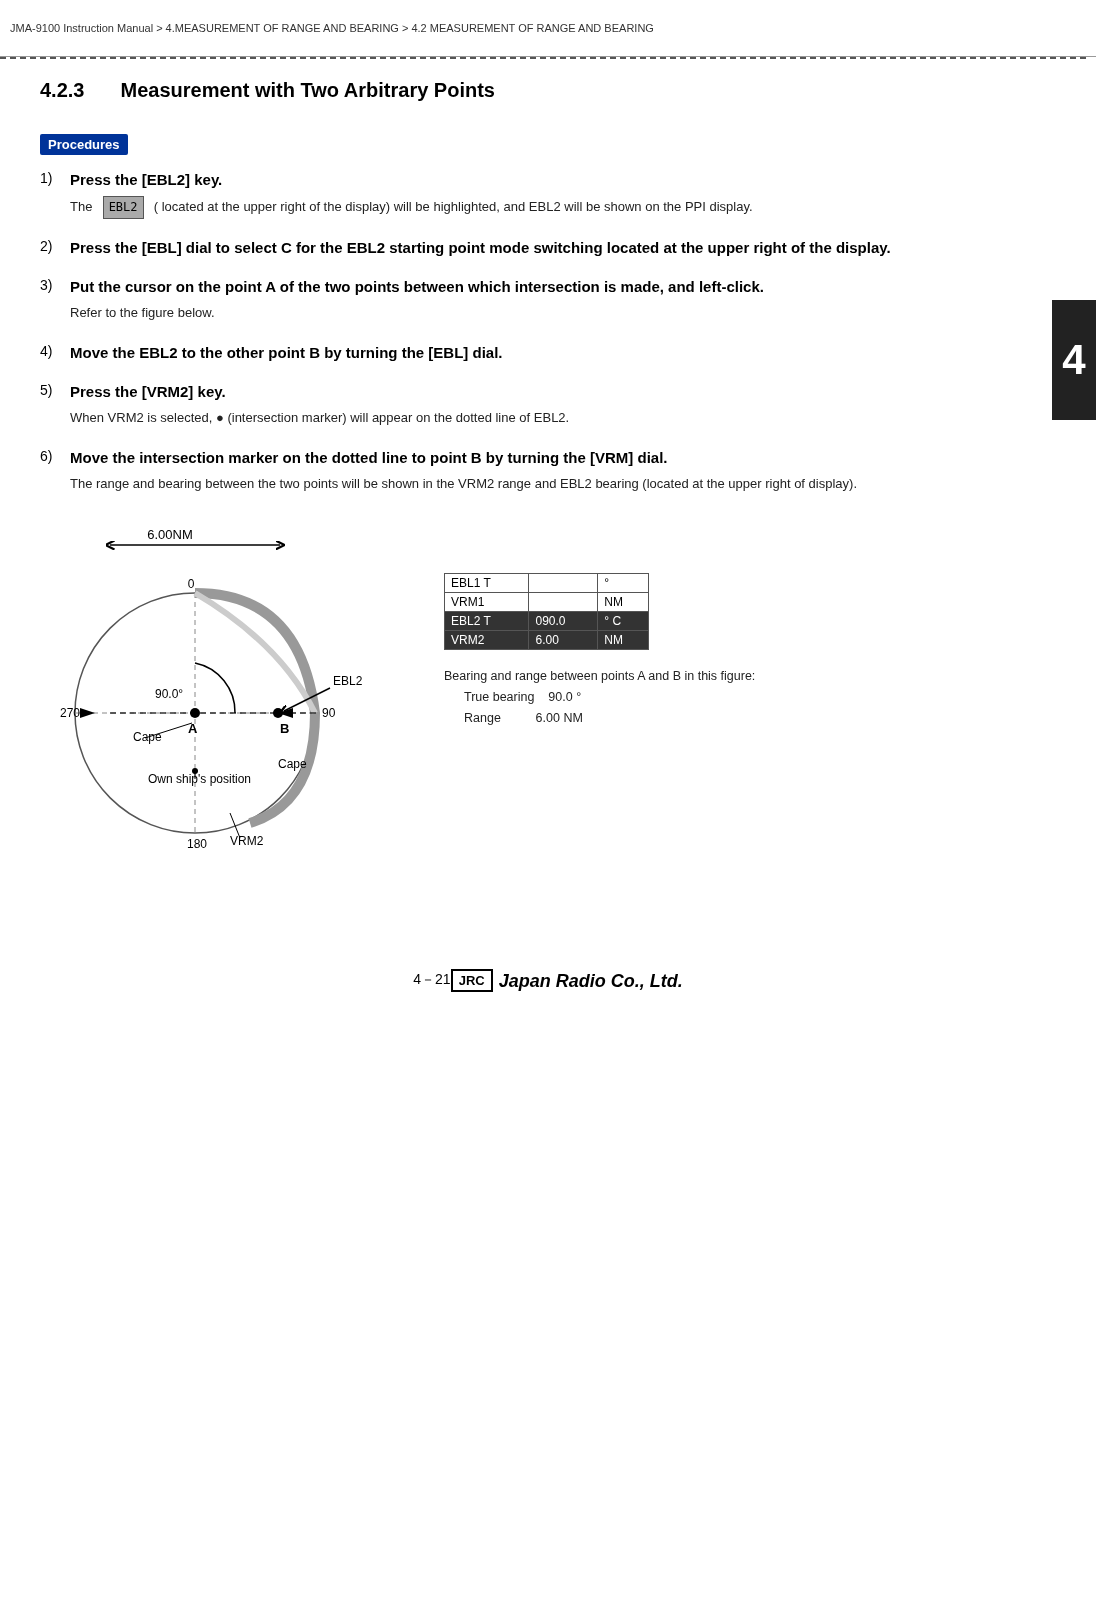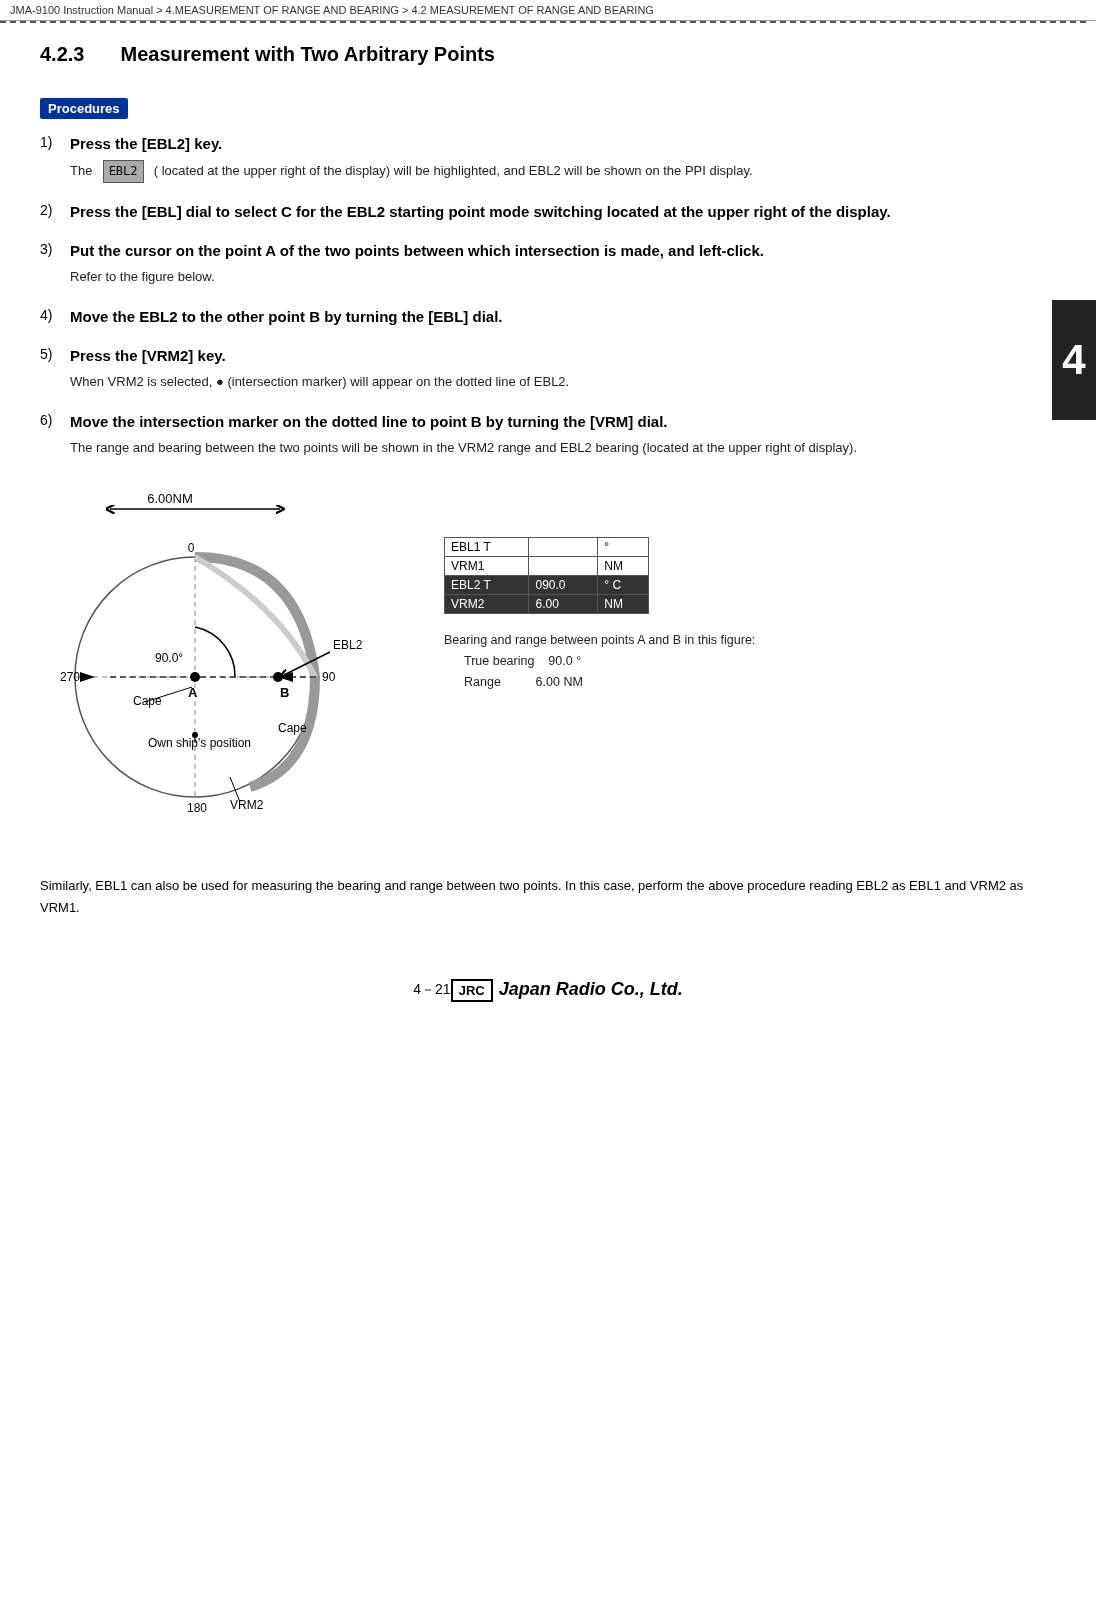--- a/index.html
+++ b/index.html
@@ -8,21 +8,21 @@
       min-height: 1620px;
       font-family: Arial, sans-serif;
       font-size: 14px;
       color: #000;
       background: #fff;
       position: relative;
     }
     .breadcrumb-bar {
       font-size: 11px;
       color: #333;
-      padding: 4px 10px;
+      padding: 22px 10px;
       border-bottom: 1px solid #999;
     }
     .dashed-line {
       border-top: 2px dashed #555;
       margin: 0 10px 0 0;
     }
     .main-content {
       padding: 20px 40px 20px 40px;
     }
     .section-title {
@@ -146,21 +146,21 @@
       padding: 10px 0;
     }
     .page-number {
       font-size: 14px;
     }
     .jrc-logo {
       font-size: 18px;
       font-weight: bold;
       color: #000;
       display: flex;
-      align-items: flex-start;
+      align-items: flex-end;
       gap: 6px;
     }
     .jrc-box {
       border: 2px solid #000;
       padding: 2px 6px;
       font-size: 13px;
       font-weight: bold;
     }
   </style>
 </head>
@@ -340,21 +340,20 @@
         <div style="padding-left:20px;">
           <span>Range</span>
           &nbsp;&nbsp;&nbsp;&nbsp;&nbsp;&nbsp;&nbsp;&nbsp;
           <span>6.00 NM</span>
         </div>
       </div>
     </div>
   </div>
 
   
-  <div class="footer-text">Similarly, EBL1 can also be used for measuring the bearing and range between two points. In this case, perform the above procedure reading EBL2 as EBL1 and VRM2 as VRM1.</div>
 
 </div>
 
 <div class="chapter-tab">4</div>
 
 <div class="page-footer">
   <span class="page-number">4－21</span>
   <div class="jrc-logo">
     <span class="jrc-box">JRC</span>
     <span style="font-style: italic; font-size: 18px;">Japan Radio Co., Ltd.</span>

